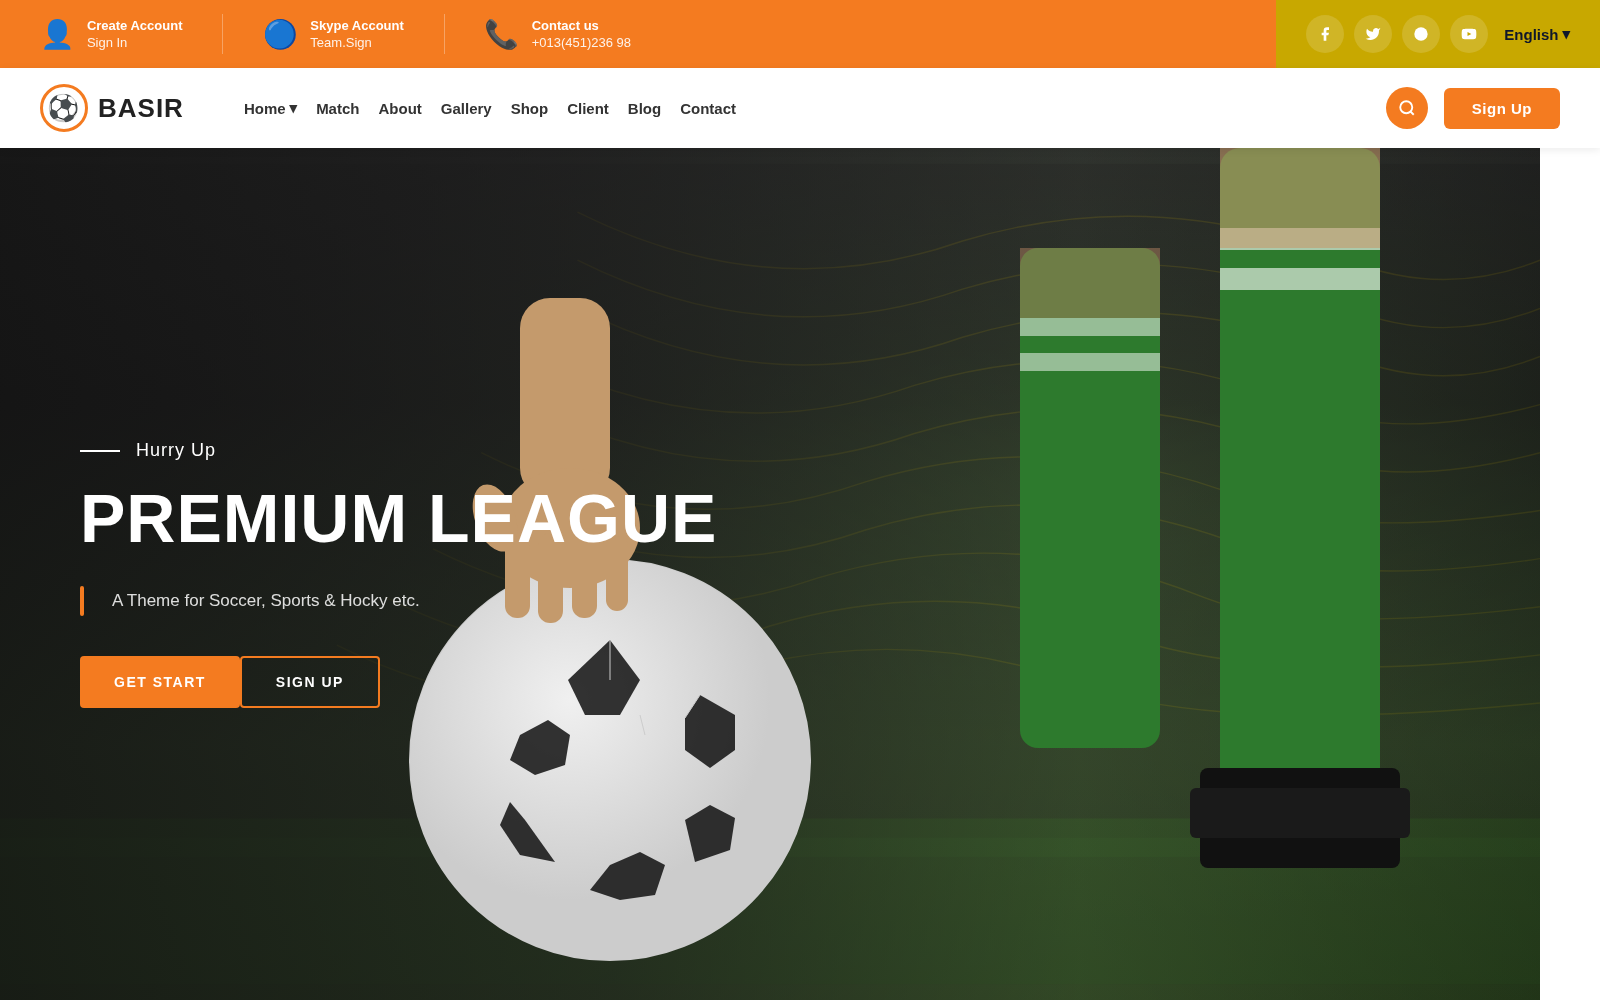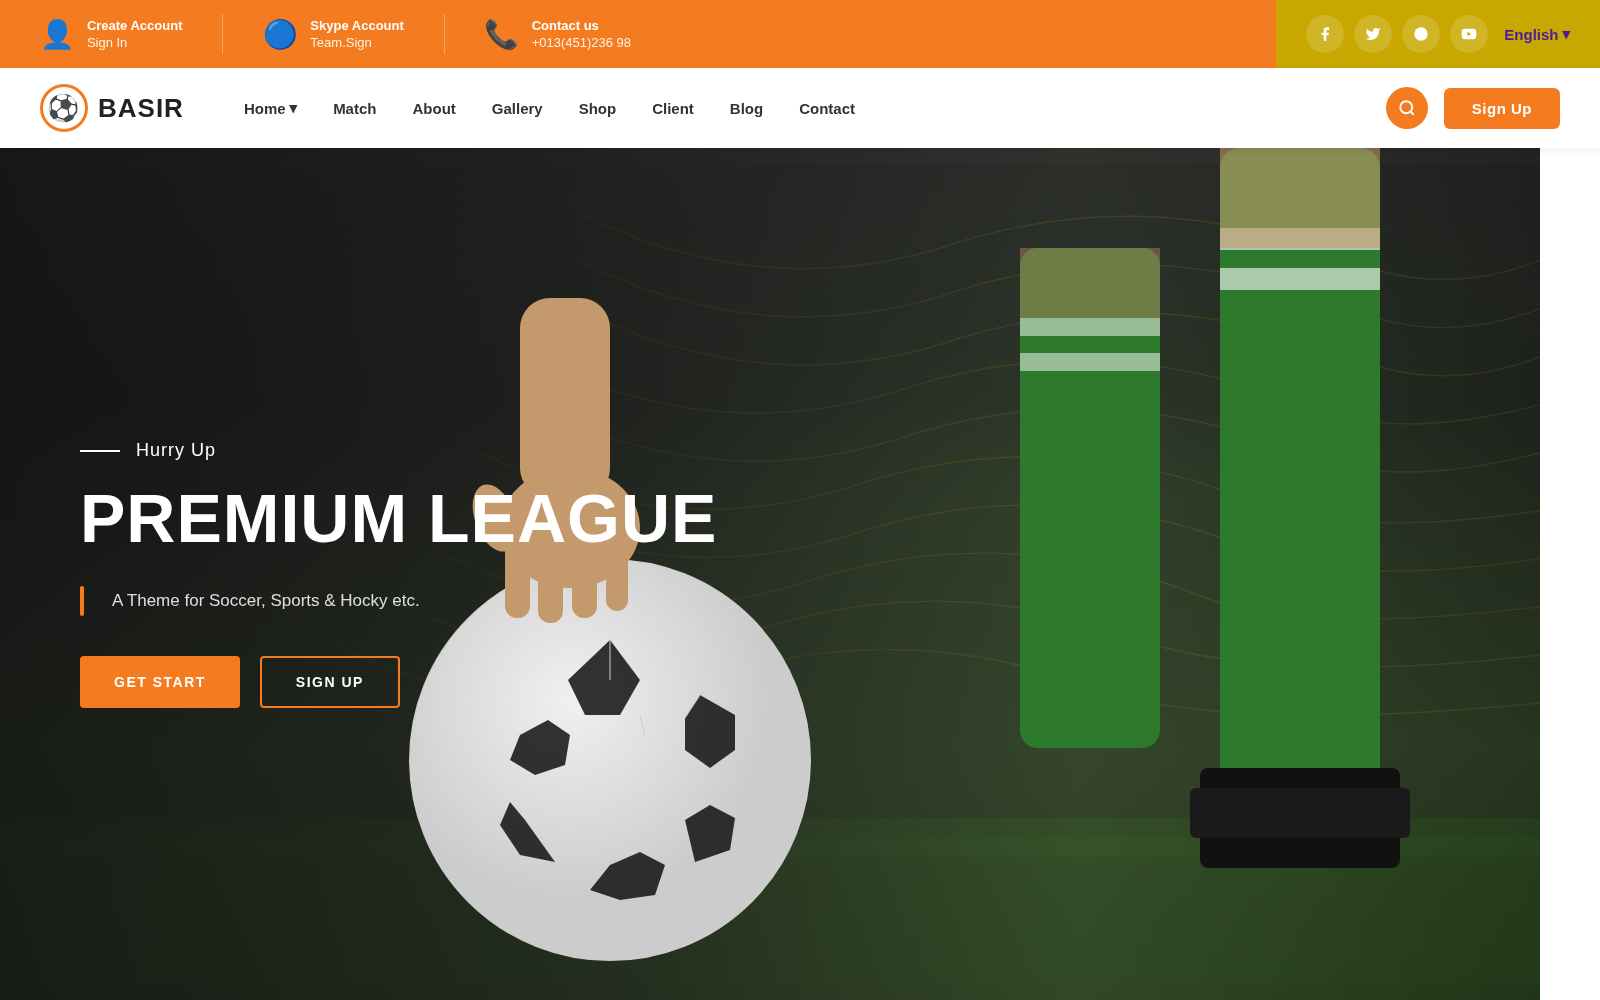--- a/index.html
+++ b/index.html
@@ -61,21 +61,21 @@
       color: white;
       font-size: 16px;
       cursor: pointer;
       display: flex;
       align-items: center;
       justify-content: center;
     }
     .lang-selector {
       background: transparent;
       border: none;
-      color: #4c1d95;
+      color: #0f172a;
       font-size: 15px;
       font-weight: 600;
       cursor: pointer;
       display: flex;
       align-items: center;
       gap: 4px;
     }
     
     .top-bar-right-wrapper {
       background: #c8a800;
@@ -117,21 +117,21 @@
     }
     .logo-text {
       font-size: 26px;
       font-weight: 800;
       color: #222;
       letter-spacing: 1px;
     }
     .nav-links {
       display: flex;
       align-items: center;
-      gap: 36px;
+      gap: 19px;
       flex: 1;
     }
     .nav-link {
       font-size: 15px;
       font-weight: 600;
       color: #333;
       text-decoration: none;
       cursor: pointer;
       display: flex;
       align-items: center;
@@ -261,21 +261,20 @@
       margin-right: 16px;
       border-radius: 2px;
     }
     .hero-subtitle {
       color: rgba(255,255,255,0.85);
       font-size: 17px;
       font-weight: 400;
     }
     .hero-buttons {
       display: flex;
-      gap: 20px;
     }
     .btn-get-start {
       background: #f47b20;
       color: white;
       border: none;
       padding: 16px 34px;
       font-size: 14px;
       font-weight: 800;
       letter-spacing: 1.5px;
       text-transform: uppercase;

